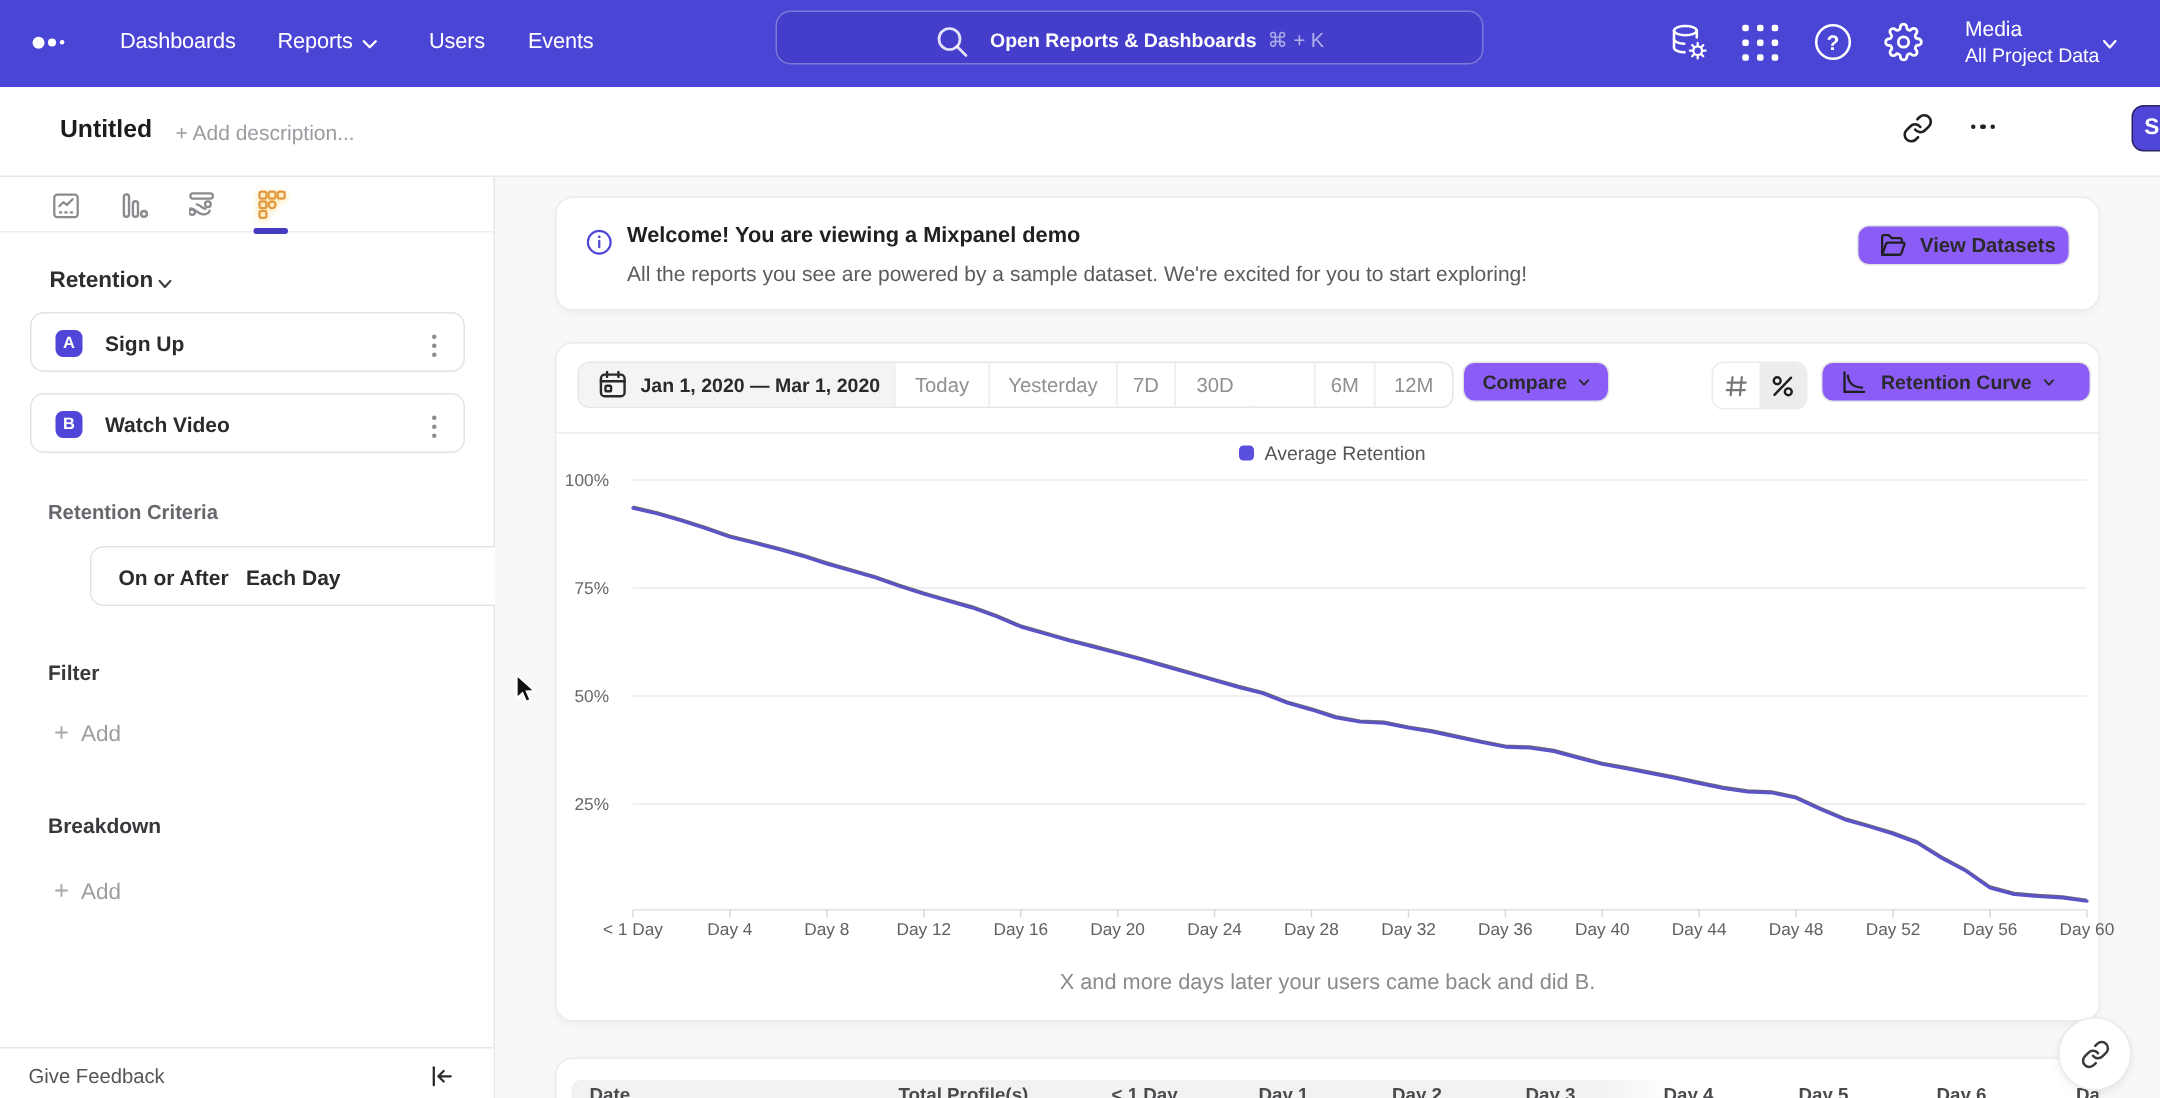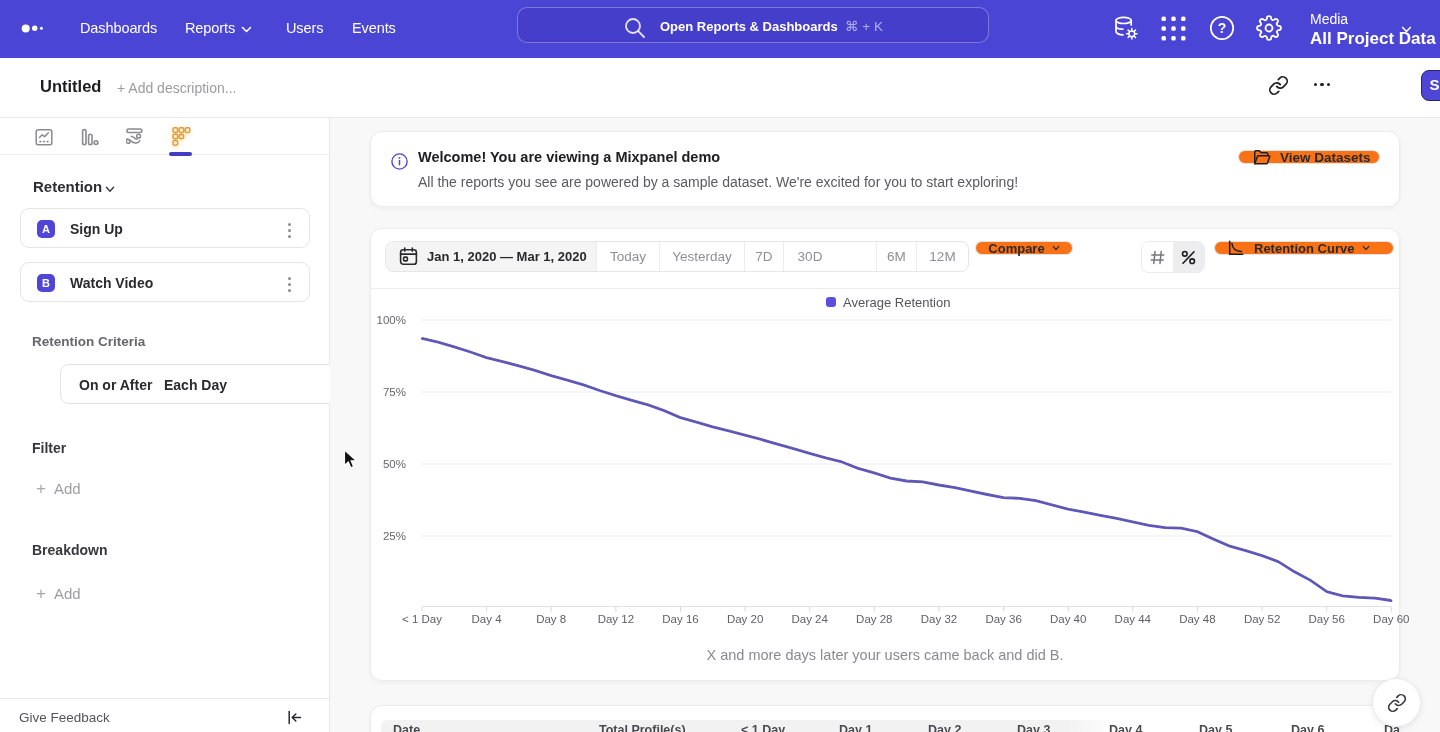--- a/index.html
+++ b/index.html
@@ -19,21 +19,21 @@
   .badge { position:absolute; left:16px; top:11px; width:18px; height:18px; background:#4f46d8; border-radius:5px; color:#fff; font-size:11px; font-weight:700; text-align:center; line-height:18px; }
   .ctitle { font-size:14px; font-weight:700; color:#2b2b2e; }
   .slabel { position:absolute; left:32px; font-size:13.5px; font-weight:700; color:#66666c; }
   .kebab { position:absolute; right:18px; top:14px; width:3px; }
   .kebab i { display:block; width:3px; height:3px; border-radius:50%; background:#8b8b90; margin-bottom:3px; }
   .addrow { position:absolute; left:36px; font-size:15px; color:#9d9da2; }
   .addrow .plus { color:#a9a9ad; font-size:17px; margin-right:8px; }
   
   #main { position:absolute; left:330px; top:118px; width:1110px; height:614px; background:#f8f8f9; }
   .card { position:absolute; left:40px; width:1030px; background:#fff; border:1px solid #ececee; border-radius:12px; box-shadow:0 2px 5px rgba(0,0,0,0.045); }
-  .btn { display:inline-flex; align-items:center; height:14px; background:#f97316; border:1px solid #e4e4e6; border-radius:8px; font-size:13px; font-weight:600; color:#2a2a2c; }
+  .btn { display:inline-flex; align-items:center; height:27px; background:#8b5cf6; border:1px solid #e4e4e6; border-radius:8px; font-size:13px; font-weight:600; color:#2a2a2c; }
   .chev { width:8px; height:8px; display:inline-block; }
   .seg { height:29px; line-height:29px; font-size:13.5px; color:#8f8f94; text-align:center; border-left:1px solid #ececee; }
 </style>
 </head>
 <body>
 
 <div id="nav">
   <svg class="abs" style="left:21px;top:24px" width="25" height="9" viewBox="0 0 25 9">
     <circle cx="4.7" cy="4.5" r="4" fill="#fff"></circle>
       <circle cx="13.7" cy="4.3" r="2.7" fill="#fff"></circle>
@@ -75,21 +75,21 @@
   </svg>
   <svg class="abs" style="left:1209px;top:15px" width="26" height="26" viewBox="0 0 26 26" fill="none">
     <circle cx="13" cy="13" r="11.2" stroke="#fff" stroke-width="1.7"></circle>
     <text x="13" y="18" text-anchor="middle" font-size="14" font-weight="700" fill="#fff" font-family="Liberation Sans">?</text>
   </svg>
   <svg class="abs" style="left:1256px;top:15px" width="26" height="26" viewBox="0 0 24 24" fill="none" stroke="#fff" stroke-width="1.7" stroke-linecap="round" stroke-linejoin="round">
     <circle cx="12" cy="12" r="3.2"></circle>
     <path d="M19.4 15a1.65 1.65 0 0 0 .33 1.82l.06.06a2 2 0 1 1-2.83 2.83l-.06-.06a1.65 1.65 0 0 0-1.82-.33 1.65 1.65 0 0 0-1 1.51V21a2 2 0 1 1-4 0v-.09A1.65 1.65 0 0 0 9 19.4a1.65 1.65 0 0 0-1.82.33l-.06.06a2 2 0 1 1-2.83-2.83l.06-.06a1.65 1.65 0 0 0 .33-1.82 1.65 1.65 0 0 0-1.51-1H3a2 2 0 1 1 0-4h.09A1.65 1.65 0 0 0 4.6 9a1.65 1.65 0 0 0-.33-1.82l-.06-.06a2 2 0 1 1 2.83-2.83l.06.06a1.65 1.65 0 0 0 1.82.33H9a1.65 1.65 0 0 0 1-1.51V3a2 2 0 1 1 4 0v.09a1.65 1.65 0 0 0 1 1.51 1.65 1.65 0 0 0 1.82-.33l.06-.06a2 2 0 1 1 2.83 2.83l-.06.06a1.65 1.65 0 0 0-.33 1.82V9a1.65 1.65 0 0 0 1.51 1H21a2 2 0 1 1 0 4h-.09a1.65 1.65 0 0 0-1.51 1z"></path>
   </svg>
   <div class="abs" style="left:1310px;top:11px;color:#fff;font-size:14px;font-weight:400;">Media</div>
-  <div class="abs" style="left:1310px;top:29px;color:#fff;font-size:17px;font-weight:700;">All Project Data</div>
+  <div class="abs" style="left:1310px;top:29px;color:#fff;font-size:13px;font-weight:400;">All Project Data</div>
   <svg class="abs" style="left:1401px;top:24px" width="11" height="11" viewBox="0 0 13 13">
       <path d="M2 4 L6.5 9 L11 4" stroke="#fff" stroke-width="1.8" fill="none" stroke-linecap="round" stroke-linejoin="round"></path>
     </svg>
 </div>
 
 <div id="hdr">
   <div class="abs" style="left:40px;top:19px;font-size:16.5px;font-weight:700;color:#1d1d20;">Untitled</div>
   <div class="abs" style="left:117px;top:22px;font-size:14px;color:#9b9ba1;">+ Add description...</div>
   <svg class="abs" style="left:1268px;top:17px" width="21" height="21" viewBox="0 0 24 24" fill="none" stroke="#212124" stroke-width="2" stroke-linecap="round" stroke-linejoin="round">
     <path d="M10 13a5 5 0 0 0 7.54.54l3-3a5 5 0 0 0-7.07-7.07l-1.72 1.71"></path>

